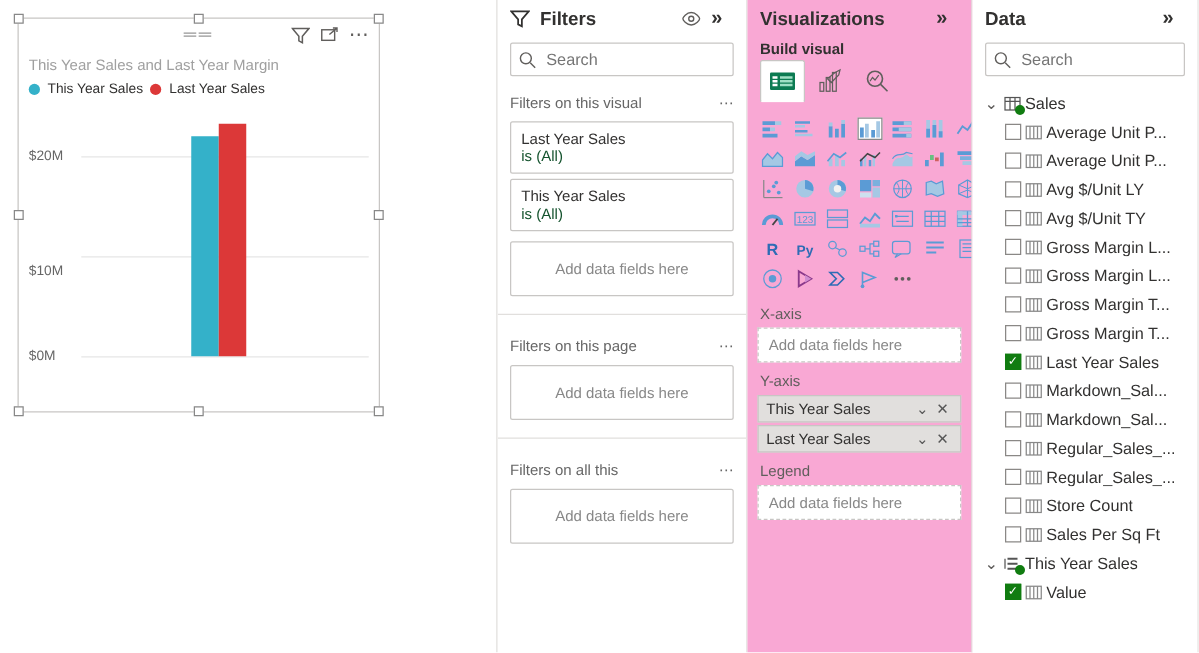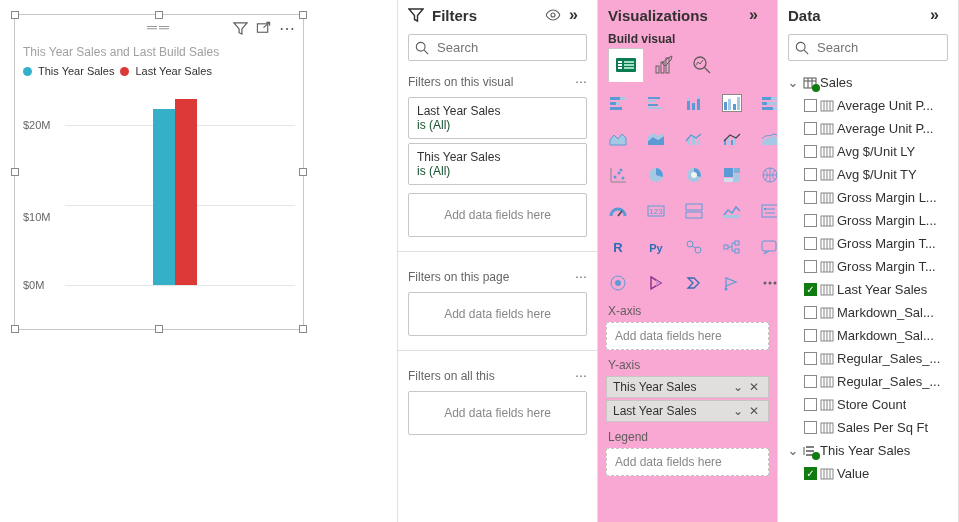--- a/index.html
+++ b/index.html
@@ -41,21 +41,21 @@
   .filter-card { margin:4px 10px; border:1px solid #c8c6c4; border-radius:2px; padding:6px 8px; font-size:12px; background:#fff;}
   .filter-card .fc-name { color:#323130;}
   .filter-card .fc-state { color:#14532d;}
   .drop-zone { margin:4px 10px; border:1px solid #c8c6c4; border-radius:2px; padding:14px 8px; font-size:12px; color:#888; text-align:center; background:#fff;}
   .filters-panel hr { border:none; border-top:1px solid #e1dfdd; margin:10px 0;}
   
   .viz-sub { font-size:12px; font-weight:600; padding:4px 10px 2px; color:#323130;}
   .viz-tabs { display:flex; gap:2px; padding:0 10px 6px;}
   .viz-tab { width:36px; height:34px; display:flex; align-items:center; justify-content:center; border:1px solid transparent; border-radius:2px; cursor:pointer;}
   .viz-tab.active { background:#fff; border-color:#c8c6c4; border-bottom-color:#fff;}
-  .viz-gallery { display:grid; grid-template-columns: repeat(7, 20px); gap:18px; padding:6px 10px;}
+  .viz-gallery { display:grid; grid-template-columns: repeat(7, 20px); gap:6px; padding:6px 10px;}
   .viz-gallery .vg { width:20px; height:18px; display:flex; align-items:center; justify-content:center; cursor:pointer; border:1px solid transparent;}
   .viz-gallery .vg svg { width:18px; height:16px;}
   .viz-gallery .vg.sel { border-color:#888; background:#fff;}
   .field-sec-title { font-size:12px; color:#605e5c; padding:6px 10px 2px;}
   .field-drop { margin:2px 8px; border:1px dashed #c8c6c4; padding:6px 8px; font-size:12px; color:#888; background:#fff;}
   .field-pill { margin:2px 8px; display:flex; align-items:center; background:#e1dfdd; border:1px solid #c8c6c4; padding:3px 6px; font-size:12px;}
   .field-pill .spacer{flex:1;}
   .field-pill .pico { padding:0 3px; color:#555; cursor:pointer;}
   
   .data-tree { padding:4px 4px 4px 6px; font-size:13px; overflow:auto;}
@@ -96,21 +96,21 @@
         </span>
         <span>
           <svg width="15" height="15" viewBox="0 0 16 16">
               <rect x="1.5" y="3" width="11" height="9" fill="none" stroke="#605e5c" stroke-width="1.2"></rect>
               <path d="M8 7l6-5M11 1.5h3.5V5" fill="none" stroke="#605e5c" stroke-width="1.2"></path>
             </svg>
         </span>
         <span class="more-dots" style="font-size:16px; line-height:15px;"></span>
       </div>
       <div class="chart-box">
-        <div class="chart-title">This Year Sales and Last Build Sales</div>
+        <div class="chart-title">This Year Sales and Last Year Margin</div>
         <div class="legend">
           <span class="swatch" style="background:#34b1c9"></span>
           <span>This Year Sales</span>
           <span class="swatch" style="background:#dc3838"></span>
           <span>Last Year Sales</span>
         </div>
         <div class="plot" id="plot">
             <div class="ytick" style="top: 200px;">$0M</div>
             <div class="grid" style="top: 200px;"></div>
             <div class="ytick" style="top: 132px;">$10M</div>

